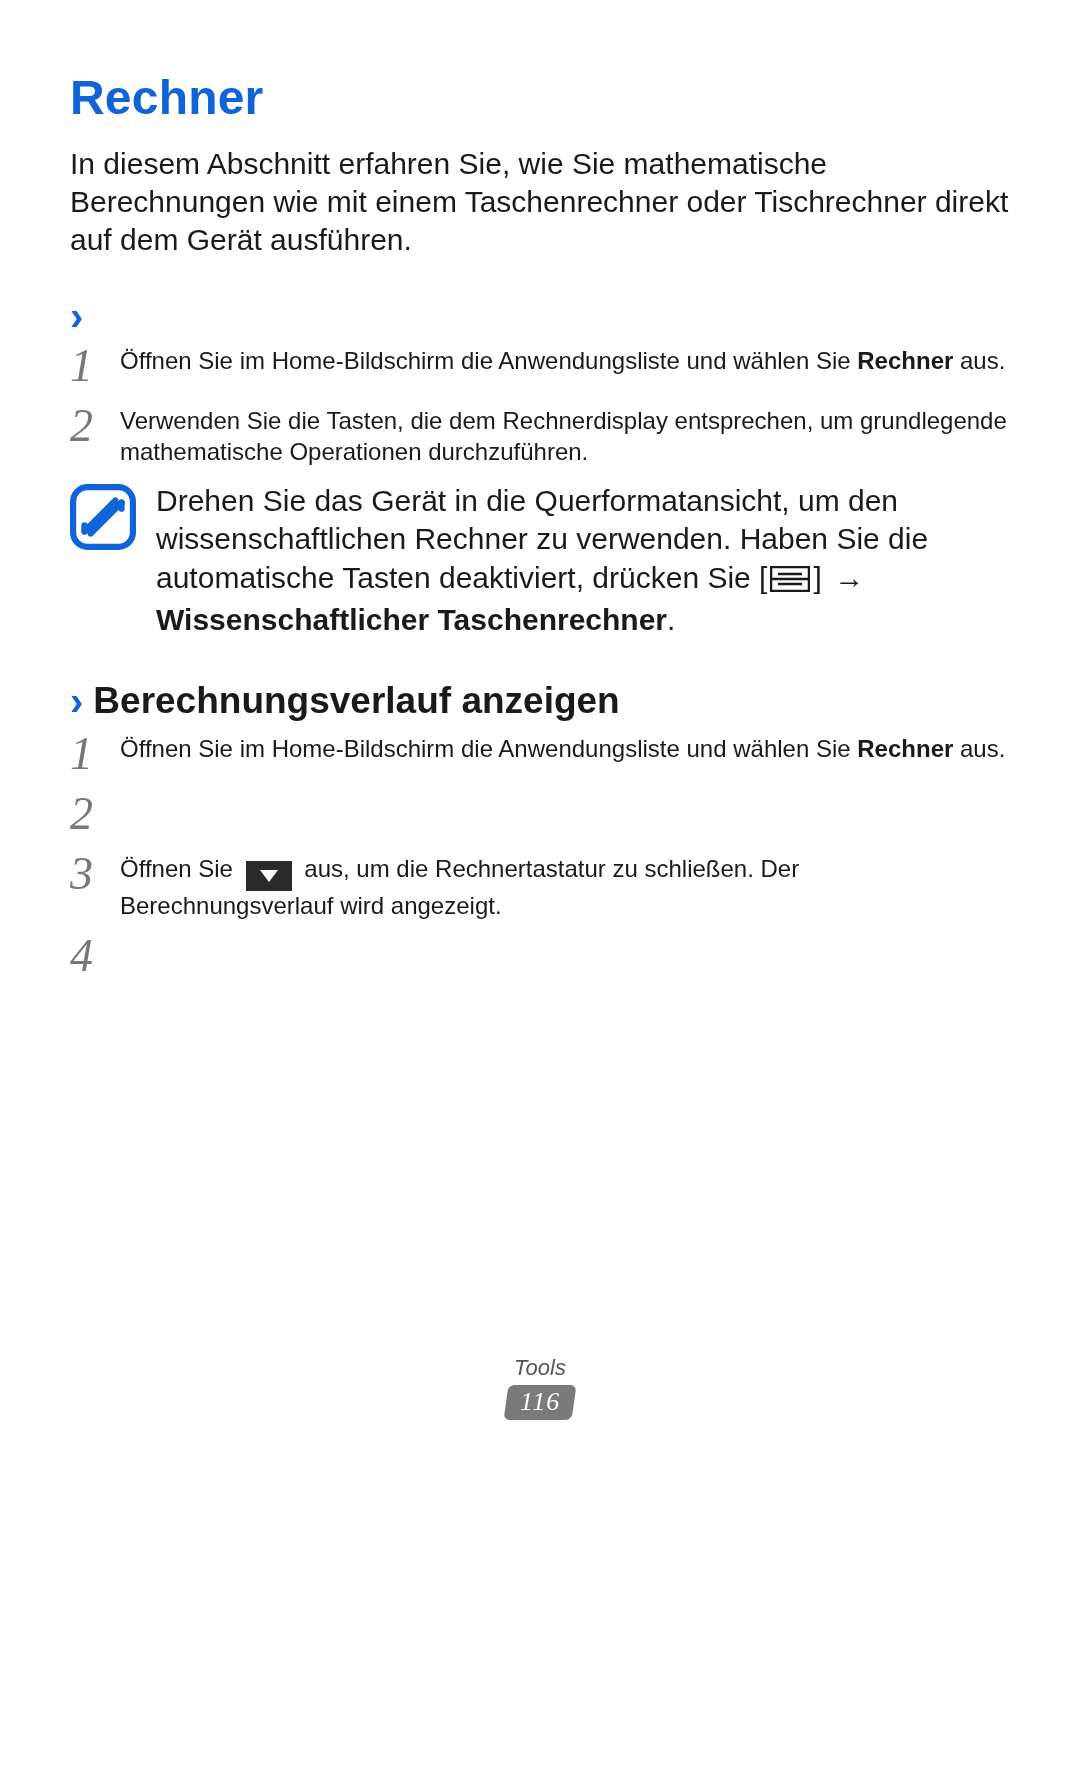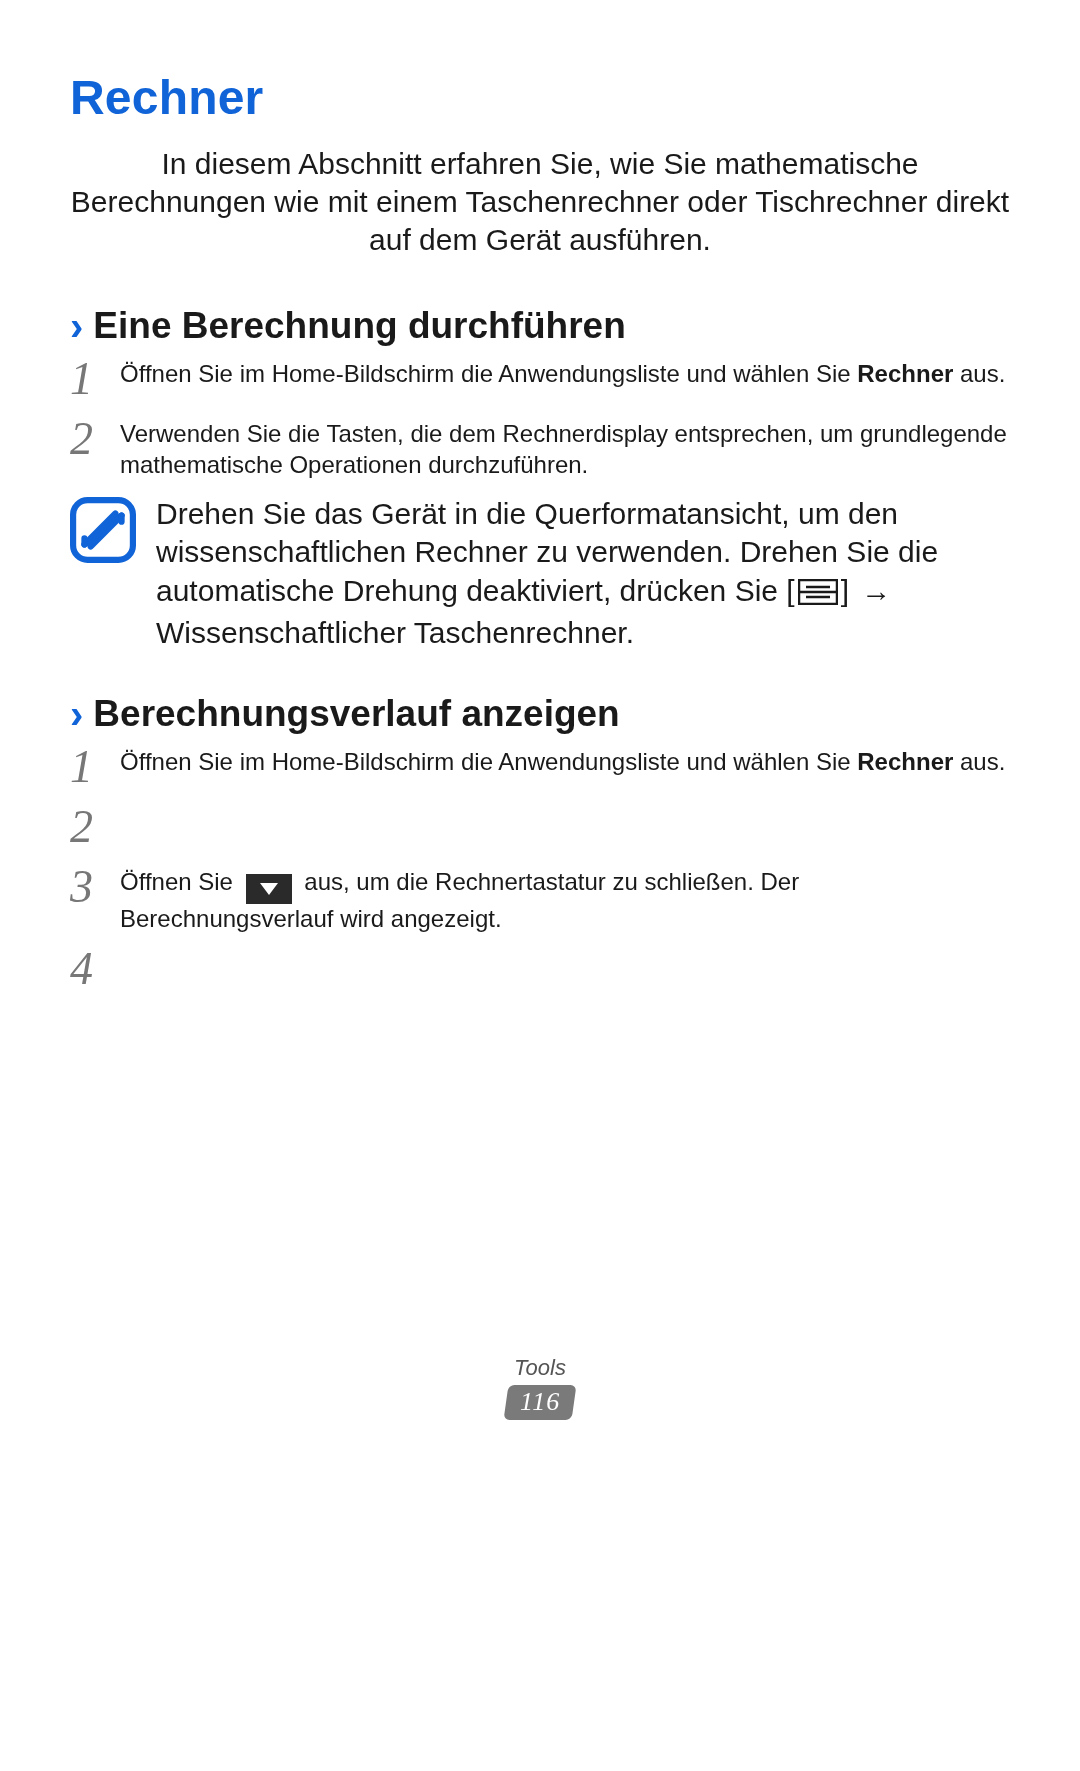--- a/index.html
+++ b/index.html
@@ -20,22 +20,21 @@
   .section-title {
     color: #1064d8;
     font-size: 48px;
     font-weight: 700;
     margin: 0 0 20px 0;
     letter-spacing: 0.2px;
   }
   .intro {
     font-size: 30px;
     line-height: 1.27;
-    margin: 0 0 45px 0;
-    text-align: center;
+    margin: 0 0 35px 0;
   }
   .sub-block {
     margin: 0 0 40px 0;
   }
   .sub-heading {
     font-size: 37px;
     font-weight: 700;
     color: #1a1a1a;
     margin: 0 0 12px 0;
     display: flex;
@@ -97,21 +96,21 @@
     width: 66px;
     height: 66px;
     display: block;
   }
   .note-text {
     flex: 1 1 auto;
     font-size: 30px;
     line-height: 1.28;
   }
   .note-text .bold {
-    font-weight: 400;
+    font-weight: 700;
   }
   
   .menu-icon {
     display: inline-block;
     vertical-align: -4px;
     margin: 0 3px;
   }
   .menu-icon svg {
     width: 40px;
     height: 26px;
@@ -175,21 +174,20 @@
 
 <div class="page">
 
   <h1 class="section-title">Rechner</h1>
 
   <p class="intro">In diesem Abschnitt erfahren Sie, wie Sie mathematische Berechnungen wie mit einem Taschenrechner oder Tischrechner direkt auf dem Gerät ausführen.</p>
 
   <div class="sub-block">
     <div class="sub-heading">
       <span class="chev">›</span>
-      <span>Eine Berechnung durchführen</span>
     </div>
 
     <ol class="steps">
       <li>
         <span class="step-num">1</span>
         <span class="step-body">
           <span>Öffnen Sie im Home-Bildschirm die Anwendungsliste und wählen Sie </span><span class="bold">Rechner</span><span> aus.</span>
         </span>
       </li>
       <li>
@@ -200,21 +198,21 @@
 
     <div class="note-row">
       <span class="note-icon">
         <svg viewBox="0 0 64 64">
           <rect x="3" y="3" width="58" height="58" rx="14" ry="14" fill="#fff" stroke="#1064d8" stroke-width="6"></rect>
           <path d="M14 46 L44 16 M20 48 L50 18" stroke="#1064d8" stroke-width="6" stroke-linecap="round" fill="none"></path>
           <path d="M14 46 L14 40 M50 18 L50 24" stroke="#1064d8" stroke-width="6" stroke-linecap="round"></path>
         </svg>
       </span>
       <span class="note-text">
-        <span>Drehen Sie das Gerät in die Querformatansicht, um den wissenschaftlichen Rechner zu verwenden. Drehen Sie die automatische Drehung deaktiviert, drücken Sie [</span><span class="menu-icon"><svg viewBox="0 0 40 26">
+        <span>Drehen Sie das Gerät in die Querformatansicht, um den wissenschaftlichen Rechner zu verwenden. Haben Sie die automatische Tasten deaktiviert, drücken Sie [</span><span class="menu-icon"><svg viewBox="0 0 40 26">
               <rect x="1" y="1" width="38" height="24" fill="none" stroke="#1a1a1a" stroke-width="2.5"></rect>
               <line x1="8" y1="8" x2="32" y2="8" stroke="#1a1a1a" stroke-width="2.5"></line>
               <line x1="1" y1="13" x2="39" y2="13" stroke="#1a1a1a" stroke-width="2.5"></line>
               <line x1="8" y1="18" x2="32" y2="18" stroke="#1a1a1a" stroke-width="2.5"></line>
             </svg></span><span>] </span><span class="arrow">→</span><span> </span><span class="bold">Wissenschaftlicher Taschenrechner</span><span>.</span>
       </span>
     </div>
   </div>
 
   <div class="sub-block">

